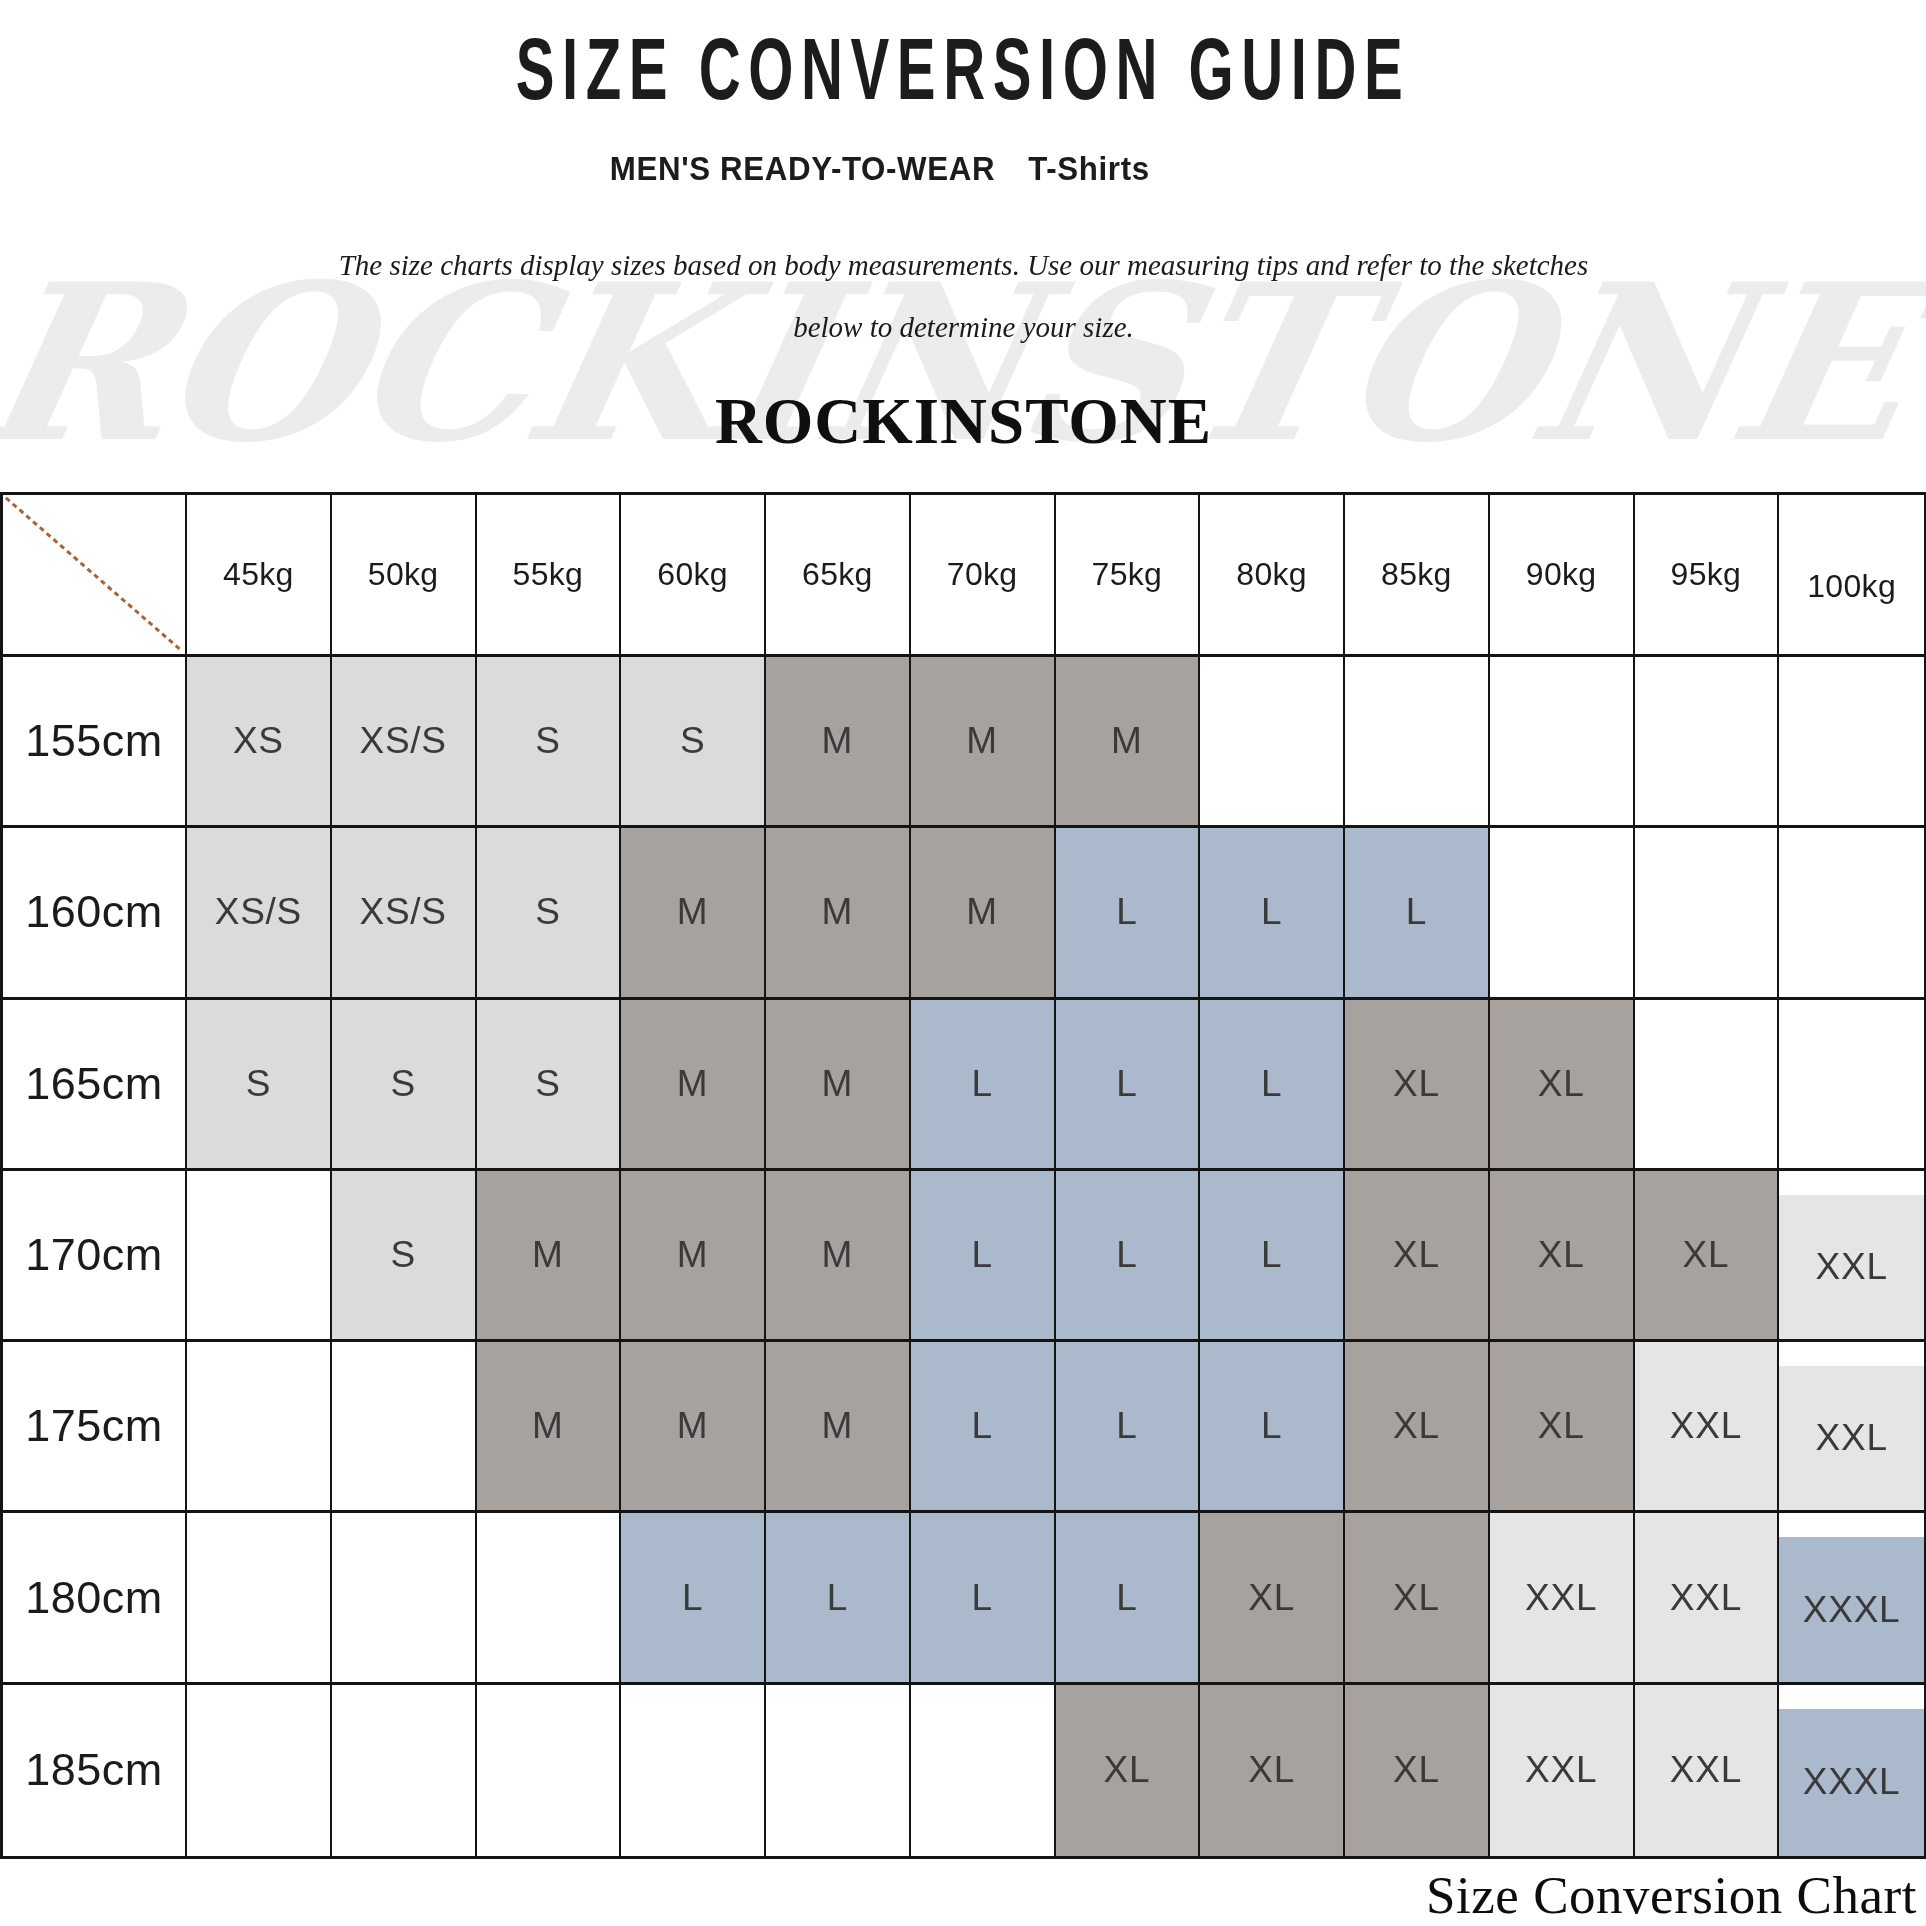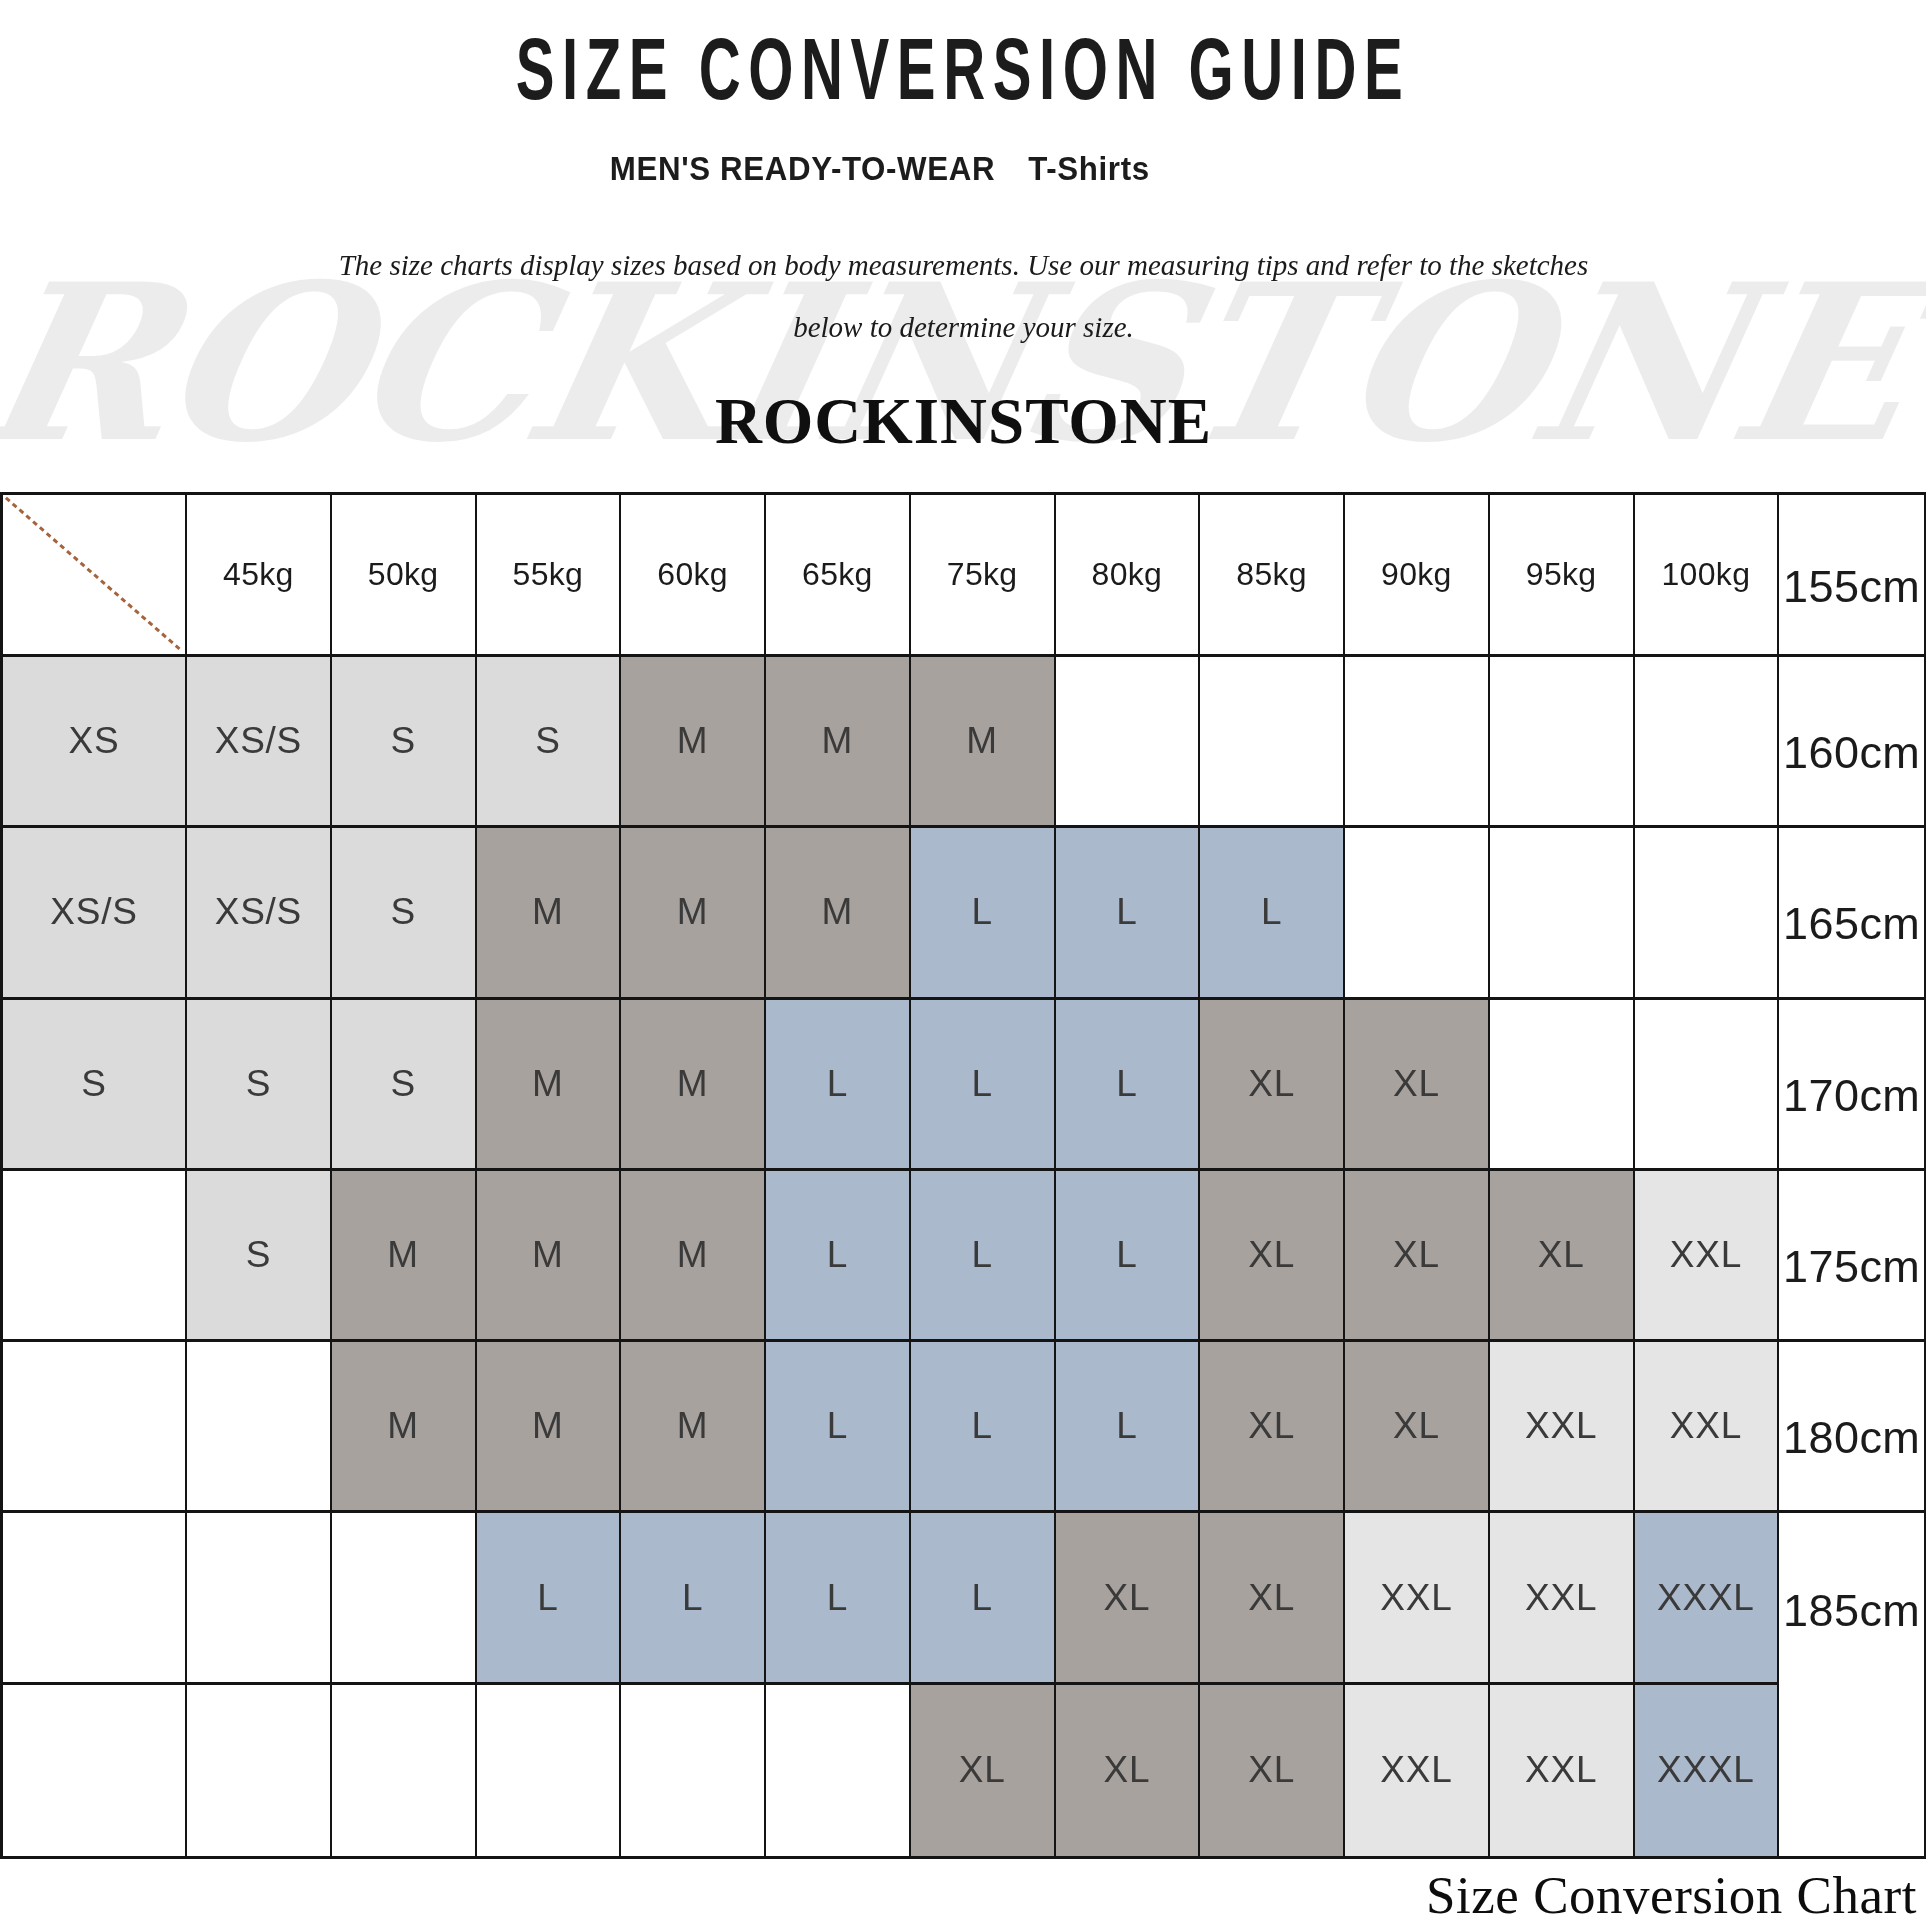--- a/index.html
+++ b/index.html
@@ -188,20 +188,21 @@
       <svg viewBox="0 0 186 164" preserveAspectRatio="none">
         <line x1="3" y1="3" x2="183" y2="161" stroke="#A5643C" stroke-width="3" stroke-dasharray="5 4" vector-effect="non-scaling-stroke"></line>
       </svg>
     </div>
 
   <div class="cell col-header">45kg</div>
       <div class="cell col-header">50kg</div>
       <div class="cell col-header">55kg</div>
       <div class="cell col-header">60kg</div>
       <div class="cell col-header">65kg</div>
+      <div class="cell col-header">70kg</div>
       <div class="cell col-header">75kg</div>
       <div class="cell col-header">80kg</div>
       <div class="cell col-header">85kg</div>
       <div class="cell col-header">90kg</div>
       <div class="cell col-header">95kg</div>
       <div class="cell col-header">100kg</div>
       <div class="cell row-header">155cm</div>
       <div class="cell size-cell" style="background: rgb(219, 219, 219);">XS</div>
       <div class="cell size-cell" style="background: rgb(219, 219, 219);">XS/S</div>
       <div class="cell size-cell" style="background: rgb(219, 219, 219);">S</div>

